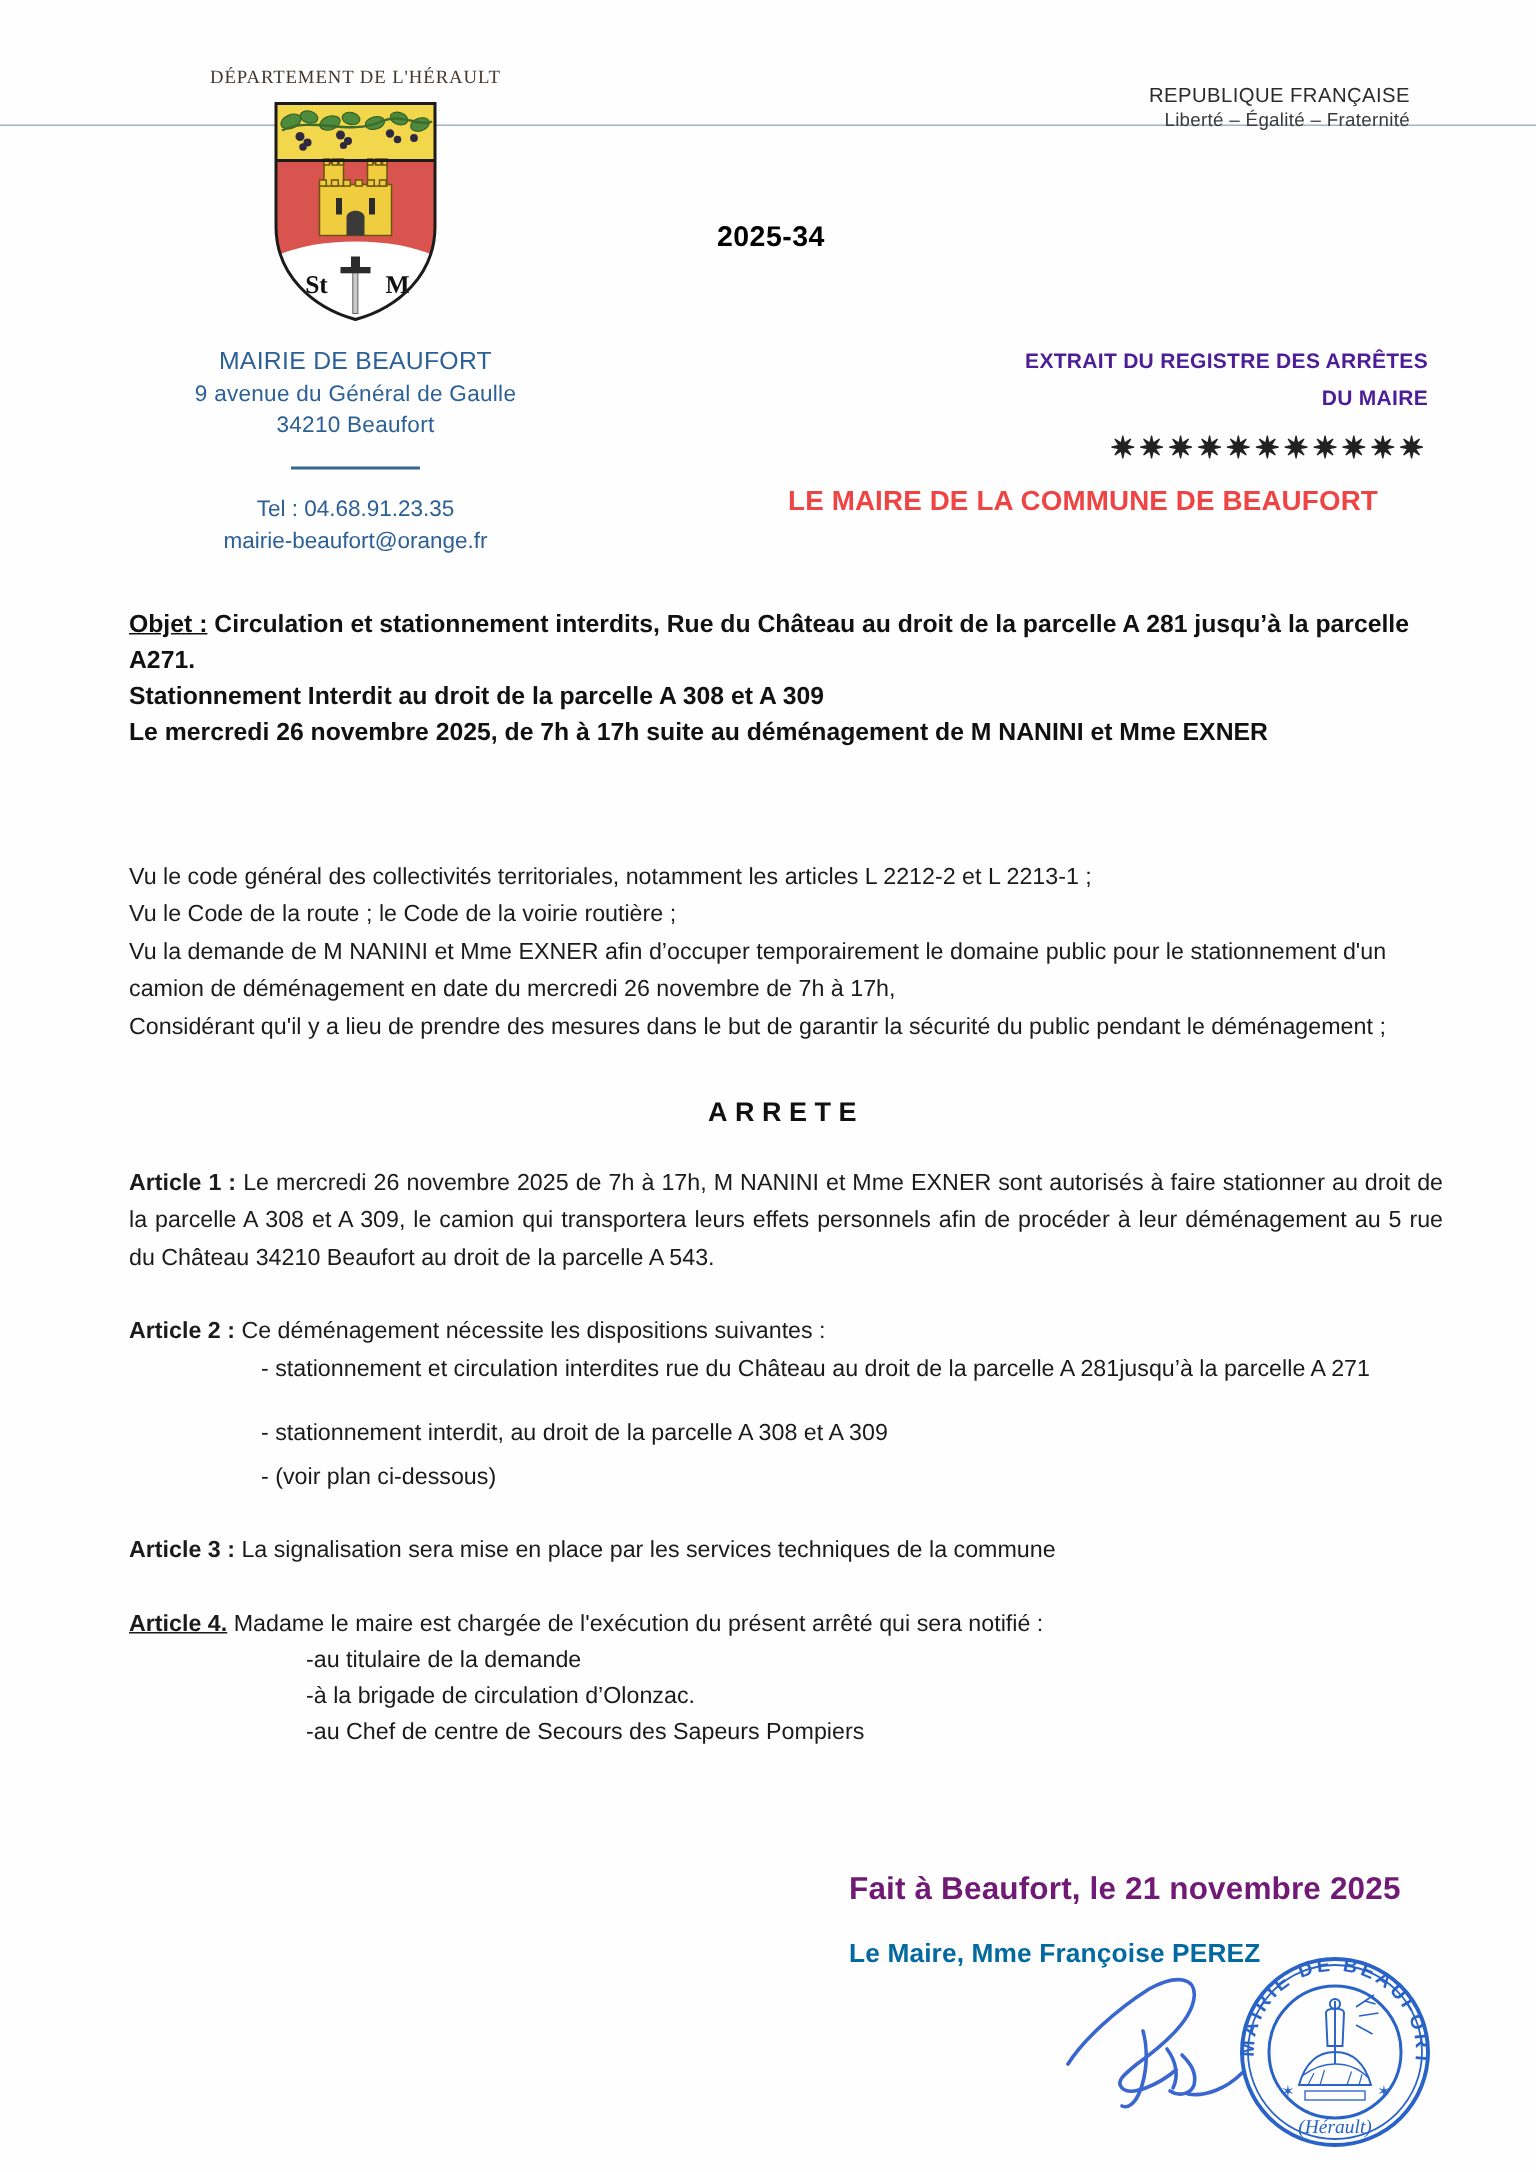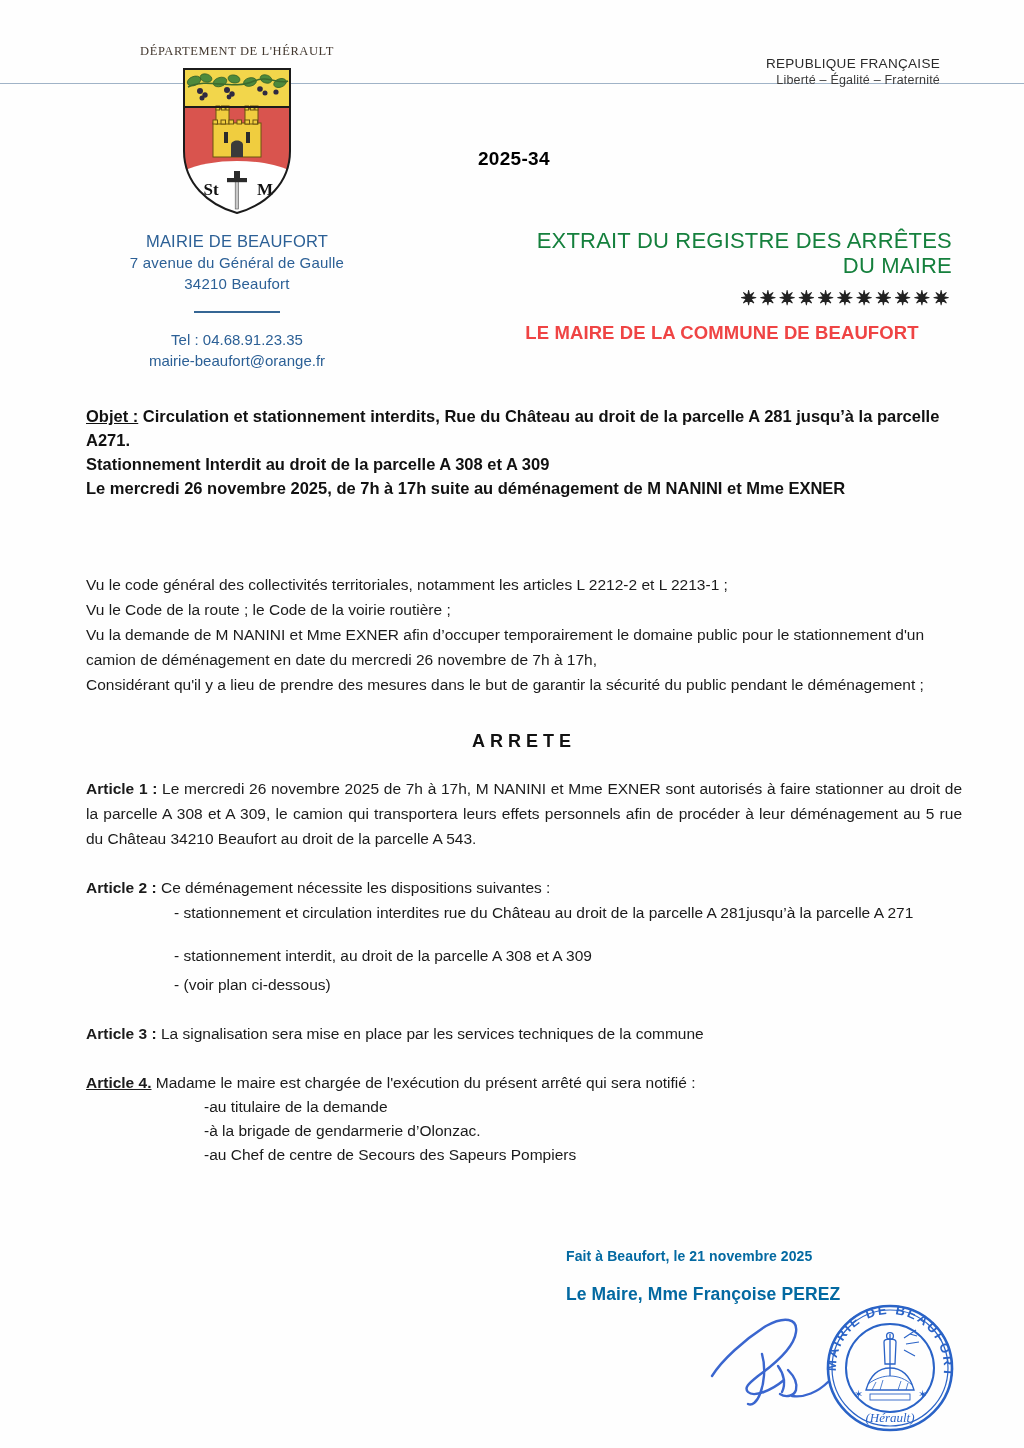--- a/index.html
+++ b/index.html
@@ -113,25 +113,25 @@
   }
 
   .title-block {
     position: absolute;
     left: 470px;
     top: 228px;
     width: 482px;
     text-align: right;
   }
   .title-l1, .title-l2 {
-    font-size: 22px;
-    font-weight: normal;
+    font-size: 14px;
+    font-weight: bold;
     letter-spacing: .2px;
     line-height: 25px;
-    color: #15803d;
+    color: #4c1d95;
   }
   .stars {
     margin-top: 8px;
     font-size: 20px;
     letter-spacing: 2.5px;
     color: #222;
     font-weight: bold;
   }
   .maire-line {
     margin-top: 12px;
@@ -212,23 +212,23 @@
   }
 
   
   .sign-block {
     position: absolute;
     left: 566px;
     top: 1248px;
     width: 400px;
   }
   .sign-l1 {
-    font-size: 14px;
-    font-weight: bold;
-    color: #0369a1;
+    font-size: 21px;
+    font-weight: bold;
+    color: #701a75;
     letter-spacing: .1px;
   }
   .sign-l2 {
     margin-top: 20px;
     font-size: 17.5px;
     font-weight: bold;
     color: #0369a1;
     letter-spacing: .1px;
   }
 
@@ -322,21 +322,21 @@
         <text x="31" y="130" font-family="Liberation Serif, serif" font-size="17" font-weight="bold" fill="#111" text-anchor="middle">St</text>
         <text x="85" y="130" font-family="Liberation Serif, serif" font-size="17" font-weight="bold" fill="#111" text-anchor="middle">M</text>
 
         <path d="M4 4 H110 V86 C110 118 86 140 57 148 C28 140 4 118 4 86 Z" fill="none" stroke="#1b1b1b" stroke-width="2"></path>
         <line x1="4" y1="42" x2="110" y2="42" stroke="#1b1b1b" stroke-width="2"></line>
       </svg>
     </div>
 
     <div class="addr-block">
       <div class="l1">MAIRIE DE BEAUFORT</div>
-      <div>7 avenue du Général de Gaulle</div>
+      <div>9 avenue du Général de Gaulle</div>
       <div>34210 Beaufort</div>
     </div>
 
     <div class="sep-rule"></div>
 
     <div class="tel-block">
       <div>Tel : 04.68.91.23.35</div>
       <div>mairie-beaufort@orange.fr</div>
     </div>
   </div>
@@ -397,21 +397,21 @@
     <div class="art art-nojust">
       <span class="num">Article 3 :</span><span> La signalisation sera mise en place par les services techniques de la commune</span>
     </div>
 
     <div class="art art-nojust">
       <span class="num"><u>Article 4.</u></span><span> Madame le maire est chargée de l'exécution du présent arrêté qui sera notifié :</span>
     </div>
 
     <div class="notify-list">
       <div>-au titulaire de la demande</div>
-      <div>-à la brigade de gendarmerie d’Olonzac.</div>
+      <div>-à la brigade de circulation d’Olonzac.</div>
       <div>-au Chef de centre de Secours des Sapeurs Pompiers</div>
     </div>
   </div>
 
   <div class="sign-block">
     <div class="sign-l1">Fait à Beaufort, le 21 novembre 2025</div>
     <div class="sign-l2">Le Maire, Mme Françoise PEREZ</div>
   </div>
 
   <div class="signature-mark">

